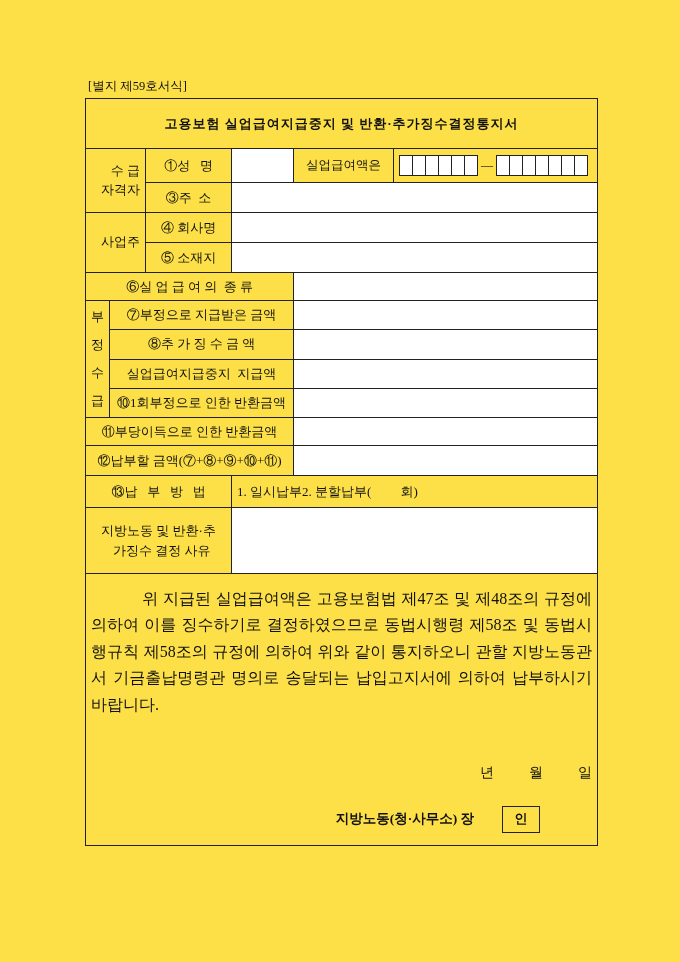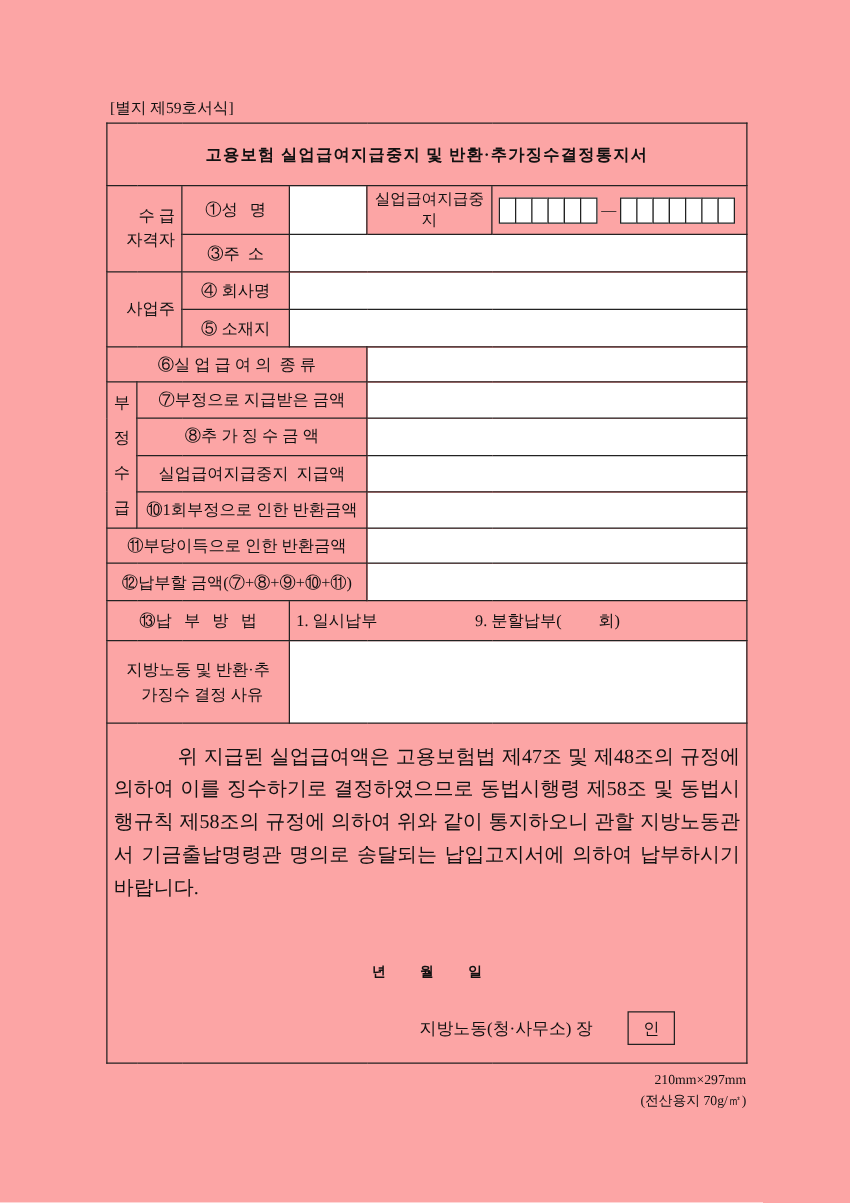--- a/index.html
+++ b/index.html
@@ -2,21 +2,21 @@
 <html><head>
 <meta charset="utf-8">
 <style>
   * { box-sizing: border-box; margin: 0; padding: 0; }
   html, body { background: #ffffff; }
   body { font-family: "Liberation Serif", "DejaVu Serif", serif; color: #111; }
   .page {
     position: relative;
     width: 680px;
     height: 962px;
-    background: #fca5a5;
+    background: #fde047;
     overflow: hidden;
   }
   .doc-ref {
     position: absolute;
     top: 78px;
     left: 88px;
     font-size: 12.5px;
   }
   .form-table {
     position: absolute;
@@ -54,43 +54,43 @@
   .rrn-box {
     display: inline-block;
     width: 14px;
     height: 21px;
     border: 1px solid #222;
     background: #fff;
   }
   .rrn-box + .rrn-box { margin-left: -1px; }
   .rrn-dash { padding: 0 3px; font-size: 12px; }
   .payment-cell { padding-left: 14px; }
-  .payment-opts { display: flex; gap: 78px; align-items: flex-end; }
+  .payment-opts { display: flex; align-items: flex-end; }
   .reason-cell { line-height: 1.5; vertical-align: middle; }
   .notice-cell { padding: 16px 20px 0 20px; vertical-align: top; }
   .notice-body {
     font-size: 16px;
     line-height: 1.65;
     text-indent: 3.2em;
     text-align: justify;
   }
   .date-line {
     margin-top: 46px;
-    text-align: center;
-    font-size: 11px;
-    font-weight: bold;
+    text-align: right;
+    font-size: 14px;
   }
   .issuer-line {
     margin-top: 24px;
     display: flex;
     justify-content: flex-end;
     align-items: center;
     gap: 28px;
     padding-right: 52px;
     font-size: 13.5px;
+    font-weight: bold;
   }
   .seal-box {
     display: inline-flex;
     align-items: center;
     justify-content: center;
     width: 38px;
     height: 27px;
     border: 1px solid #222;
     font-size: 13px;
   }
@@ -126,21 +126,21 @@
         <td colspan="6" class="title-cell">고용보험 실업급여지급중지 및 반환·추가징수결정통지서</td>
       </tr>
 
       <tr style="height:34px">
         <td colspan="2" rowspan="2" class="group-cell">
           <div class="ws">수 급</div>
           <div class="ws">자격자</div>
         </td>
         <td class="label-cell ws">①성   명</td>
         <td class="input-cell"></td>
-        <td class="label-cell ws" style="font-size:12.5px">실업급여지급중지</td>
+        <td class="label-cell ws" style="font-size:12.5px">실업급여액은</td>
         <td class="rrn-cell">
           <div class="rrn-row">
             <span class="rrn-box"></span>
             <span class="rrn-box"></span>
             <span class="rrn-box"></span>
             <span class="rrn-box"></span>
             <span class="rrn-box"></span>
             <span class="rrn-box"></span>
             <span class="rrn-dash">—</span>
             <span class="rrn-box"></span>
@@ -206,21 +206,21 @@
       <tr style="height:30px">
         <td colspan="4" class="label-cell ws">⑫납부할 금액(⑦+⑧+⑨+⑩+⑪)</td>
         <td colspan="2" class="input-cell"></td>
       </tr>
 
       <tr style="height:32px">
         <td colspan="3" class="label-cell ws">⑬납   부   방   법</td>
         <td colspan="3" class="payment-cell">
           <div class="payment-opts">
             <span class="ws">1. 일시납부</span>
-            <span class="ws">9. 분할납부(         회)</span>
+            <span class="ws">2. 분할납부(         회)</span>
           </div>
         </td>
       </tr>
 
       <tr style="height:66px">
         <td colspan="3" class="label-cell reason-cell">
           <div class="ws">지방노동 및 반환·추</div>
           <div class="ws">  가징수 결정 사유</div>
         </td>
         <td colspan="3" class="input-cell"></td>
@@ -234,18 +234,14 @@
             <span class="ws">지방노동(청·사무소) 장</span>
             <span class="seal-box">
               <span>인</span>
             </span>
           </div>
         </td>
       </tr>
     </tbody>
   </table>
 
-  <div class="footer-note">
-    <div>210mm×297mm</div>
-    <div>(전산용지 70g/㎡)</div>
-  </div>
 
 </div>
 
 </body></html>

